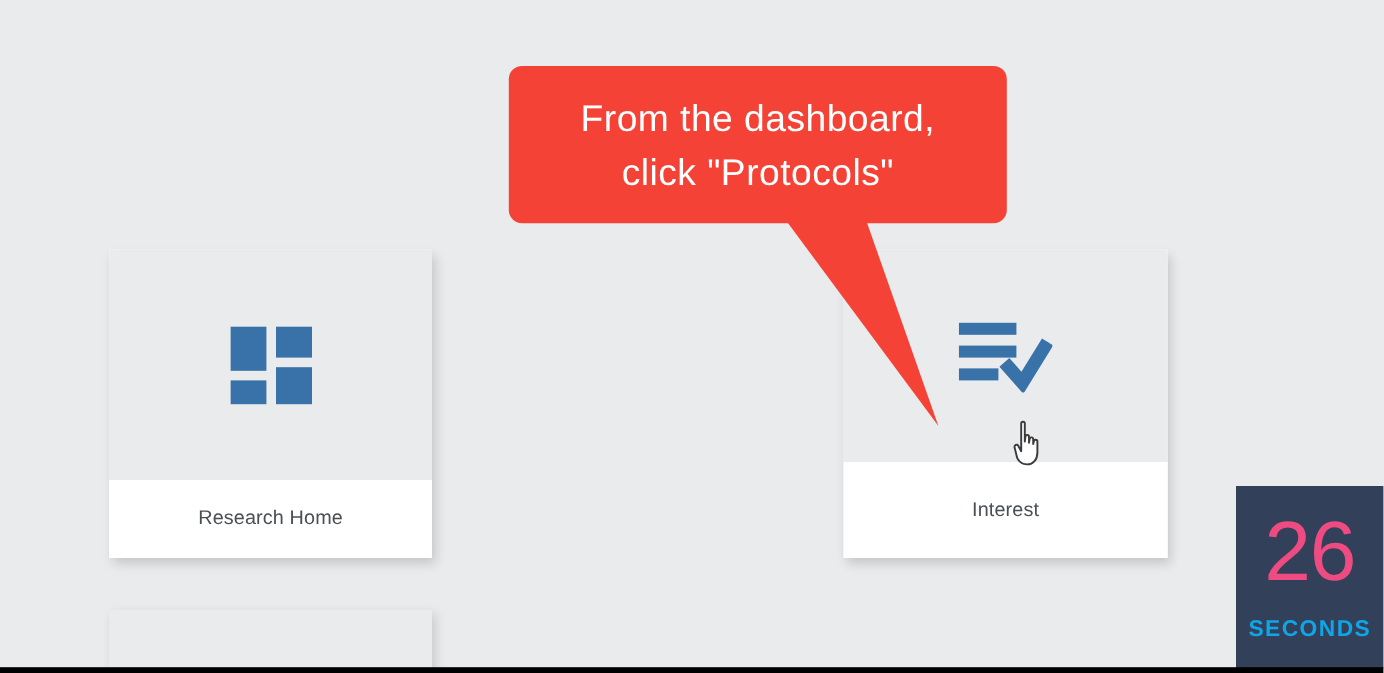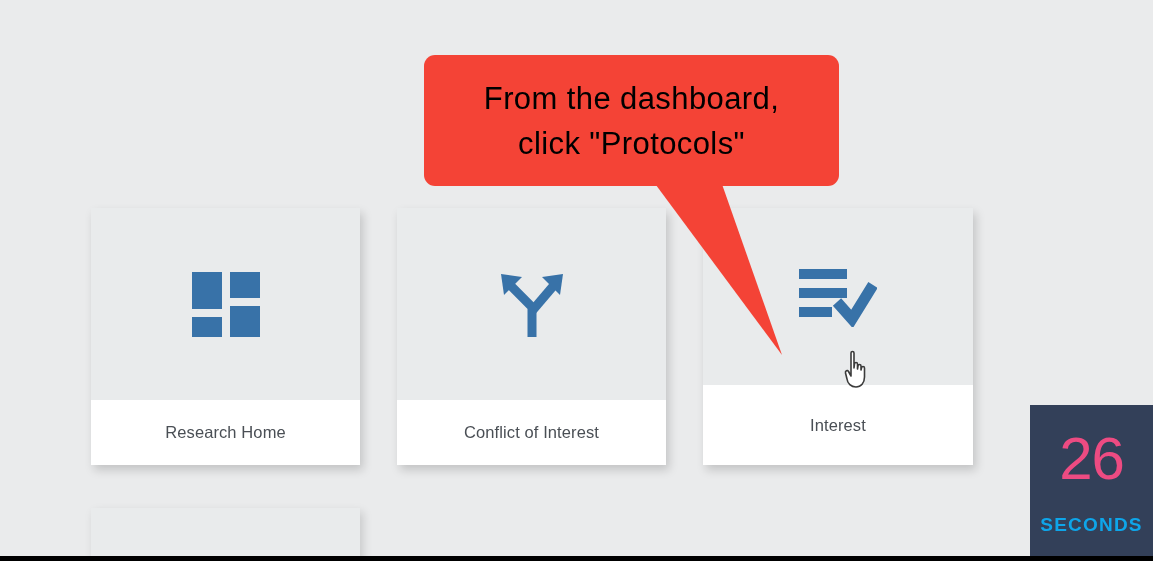--- a/index.html
+++ b/index.html
@@ -88,21 +88,21 @@
     background: #f44336;
     border-radius: 11px;
     display: flex;
     flex-direction: column;
     align-items: center;
     justify-content: center;
     z-index: 6;
   }
 
   .callout-line {
-    color: #000000;
+    color: #ffffff;
     font-size: 31px;
     line-height: 45px;
     font-weight: 300;
     letter-spacing: .4px;
     text-align: center;
   }
 
   #callout-tail {
     position: absolute;
     left: 600px;
@@ -131,21 +131,21 @@
     z-index: 8;
     display: flex;
     flex-direction: column;
     align-items: center;
     justify-content: flex-start;
     overflow: hidden;
   }
 
   #timer-value {
     color: #ed4b82;
-    font-size: 60px;
+    font-size: 70px;
     line-height: 108px;
     font-weight: 300;
     letter-spacing: -1px;
   }
 
   #timer-unit {
     color: #0ea5e9;
     font-size: 19px;
     font-weight: bold;
     letter-spacing: 1.2px;
@@ -177,37 +177,20 @@
           <rect x="0" y="45" width="30" height="20" fill="#3872a8"></rect>
           <rect x="38" y="34" width="30" height="31" fill="#3872a8"></rect>
         </svg>
       </span>
     </div>
     <div class="card-label-band">
       <span class="card-label">Research Home</span>
     </div>
   </div>
 
-  <div class="card" id="card-conflict">
-    <div class="card-icon-area">
-      <span>
-        <svg class="icon-svg" width="68" height="66" viewBox="0 0 68 66" aria-hidden="true">
-          <g fill="none" stroke="#3872a8" stroke-width="9" stroke-linecap="butt" stroke-linejoin="miter">
-            <path d="M34 66 L34 36 L11 13"></path>
-            <path d="M34 40 L57 13"></path>
-          </g>
-          <polygon points="3,3 24,6 6,24" fill="#3872a8"></polygon>
-          <polygon points="65,3 62,24 44,6" fill="#3872a8"></polygon>
-        </svg>
-      </span>
-    </div>
-    <div class="card-label-band">
-      <span class="card-label">Conflict of Interest</span>
-    </div>
-  </div>
 
   <div class="card" id="card-protocols">
     <div class="card-icon-area">
       <span>
         <svg class="icon-svg" width="78" height="60" viewBox="0 0 78 60" aria-hidden="true">
           <rect x="0" y="2" width="48" height="10" fill="#3872a8"></rect>
           <rect x="0" y="21" width="48" height="10" fill="#3872a8"></rect>
           <rect x="0" y="40" width="33" height="10" fill="#3872a8"></rect>
           <path d="M38 35 L53 52 L74 18" fill="none" stroke="#3872a8" stroke-width="11" stroke-linecap="butt" stroke-linejoin="miter"></path>
         </svg>

